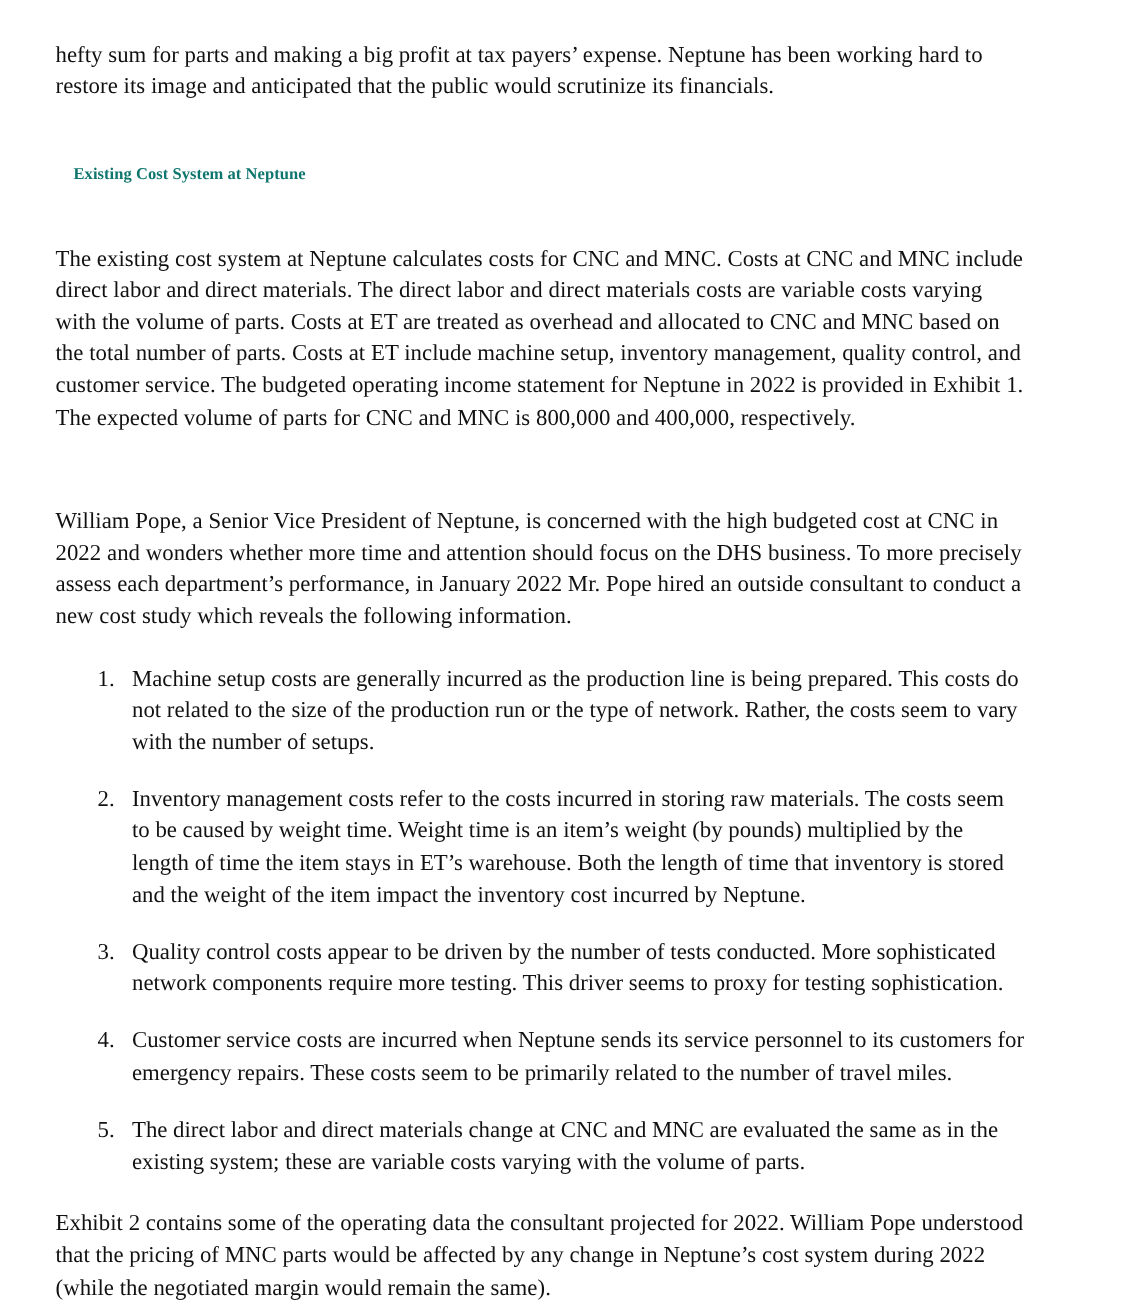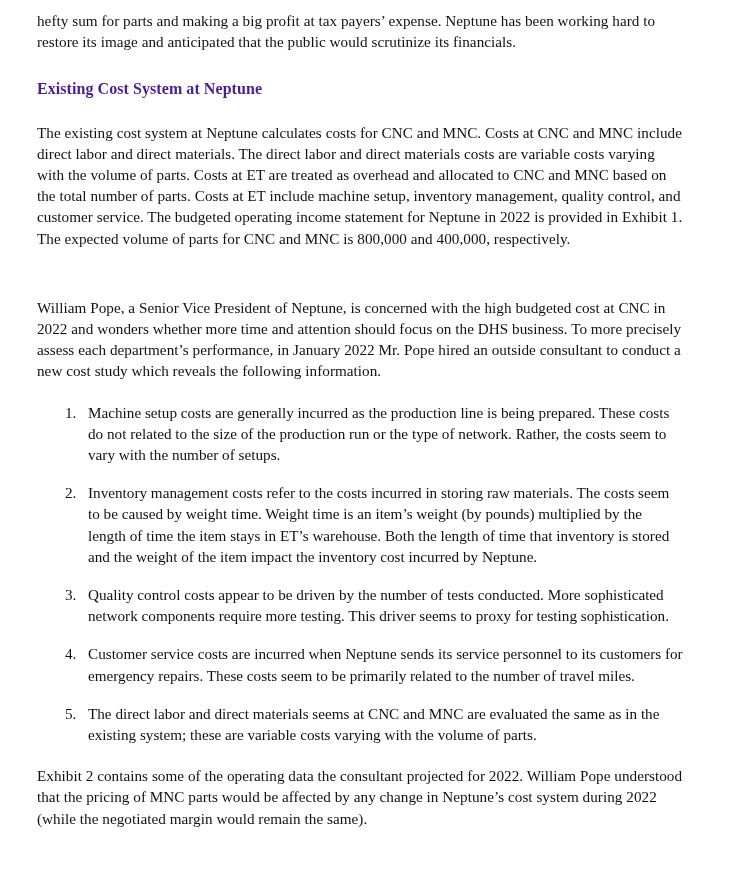--- a/index.html
+++ b/index.html
@@ -11,39 +11,39 @@
     font-family: "Liberation Serif", "DejaVu Serif", serif;
     color: #111111;
   }
   .page {
     position: relative;
     width: 752px;
     height: 876px;
     background: #ffffff;
     overflow: hidden;
     box-sizing: border-box;
-    padding: 10px 70px 0 37px;
+    padding: 26px 70px 0 37px;
   }
   .doc-body {
     width: 646px;
   }
   p.para {
     margin: 0 0 0 0;
     font-size: 15.2px;
     line-height: 21.2px;
     text-align: left;
     color: #111111;
     letter-spacing: 0.002em;
   }
   h2.heading {
-    margin: 0;
-    font-size: 16px;
+    margin: 12px;
+    font-size: 11px;
     line-height: 21.2px;
     font-weight: bold;
-    color: #4c1d95;
+    color: #0f766e;
     letter-spacing: 0.004em;
   }
   .gap-para { height: 20px; }
   .gap-heading-before { height: 26px; }
   .gap-heading-after { height: 22px; }
   .gap-list-before { height: 20px; }
   ol.numbered {
     margin: 0;
     padding: 0;
     list-style: none;
@@ -90,37 +90,37 @@
 
     <div class="gap-heading-after"></div>
 
     <p class="para">William Pope, a Senior Vice President of Neptune, is concerned with the high budgeted cost at CNC in 2022 and wonders whether more time and attention should focus on the DHS business. To more precisely assess each department’s performance, in January 2022 Mr. Pope hired an outside consultant to conduct a new cost study which reveals the following information.</p>
 
     <div class="gap-list-before"></div>
 
     <ol class="numbered">
       <li>
         <span class="marker">1.</span>
-        <span class="item-text">Machine setup costs are generally incurred as the production line is being prepared. These costs do not related to the size of the production run or the type of network. Rather, the costs seem to vary with the number of setups.</span>
+        <span class="item-text">Machine setup costs are generally incurred as the production line is being prepared. This costs do not related to the size of the production run or the type of network. Rather, the costs seem to vary with the number of setups.</span>
       </li>
       <li style="margin-top:17px">
         <span class="marker">2.</span>
         <span class="item-text">Inventory management costs refer to the costs incurred in storing raw materials. The costs seem to be caused by weight time. Weight time is an item’s weight (by pounds) multiplied by the length of time the item stays in ET’s warehouse. Both the length of time that inventory is stored and the weight of the item impact the inventory cost incurred by Neptune.</span>
       </li>
       <li style="margin-top:17px">
         <span class="marker">3.</span>
         <span class="item-text">Quality control costs appear to be driven by the number of tests conducted. More sophisticated network components require more testing. This driver seems to proxy for testing sophistication.</span>
       </li>
       <li style="margin-top:17px">
         <span class="marker">4.</span>
         <span class="item-text">Customer service costs are incurred when Neptune sends its service personnel to its customers for emergency repairs. These costs seem to be primarily related to the number of travel miles.</span>
       </li>
       <li style="margin-top:17px">
         <span class="marker">5.</span>
-        <span class="item-text">The direct labor and direct materials seems at CNC and MNC are evaluated the same as in the existing system; these are variable costs varying with the volume of parts.</span>
+        <span class="item-text">The direct labor and direct materials change at CNC and MNC are evaluated the same as in the existing system; these are variable costs varying with the volume of parts.</span>
       </li>
     </ol>
 
     <div class="gap-para"></div>
 
     <p class="para">Exhibit 2 contains some of the operating data the consultant projected for 2022. William Pope understood that the pricing of MNC parts would be affected by any change in Neptune’s cost system during 2022 (while the negotiated margin would remain the same).</p>
 
     <div class="gap-heading-before"></div>
 
   </div>

